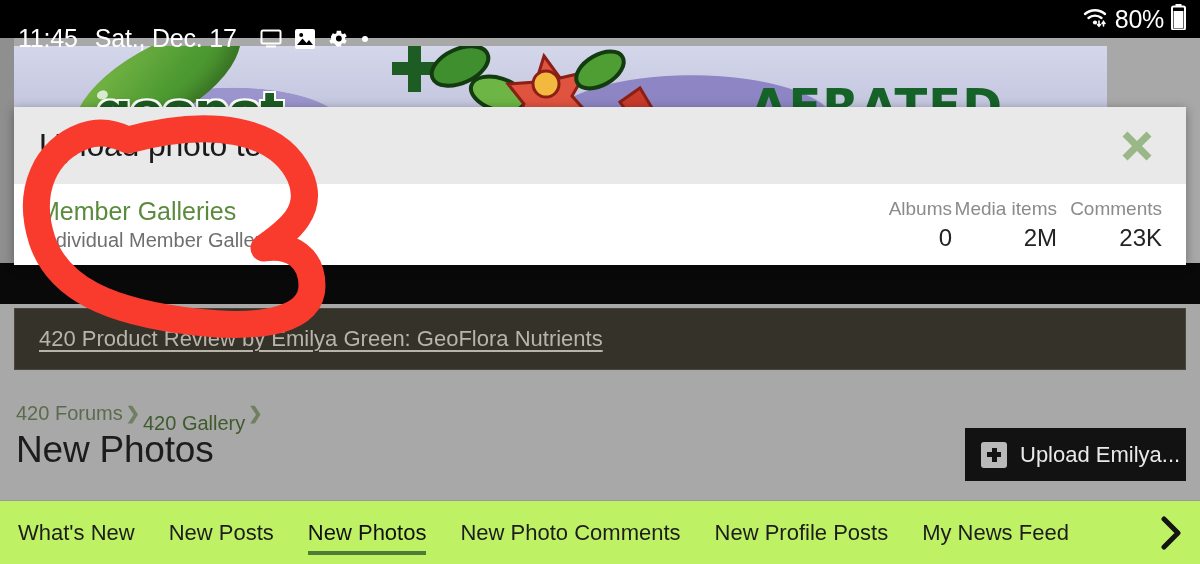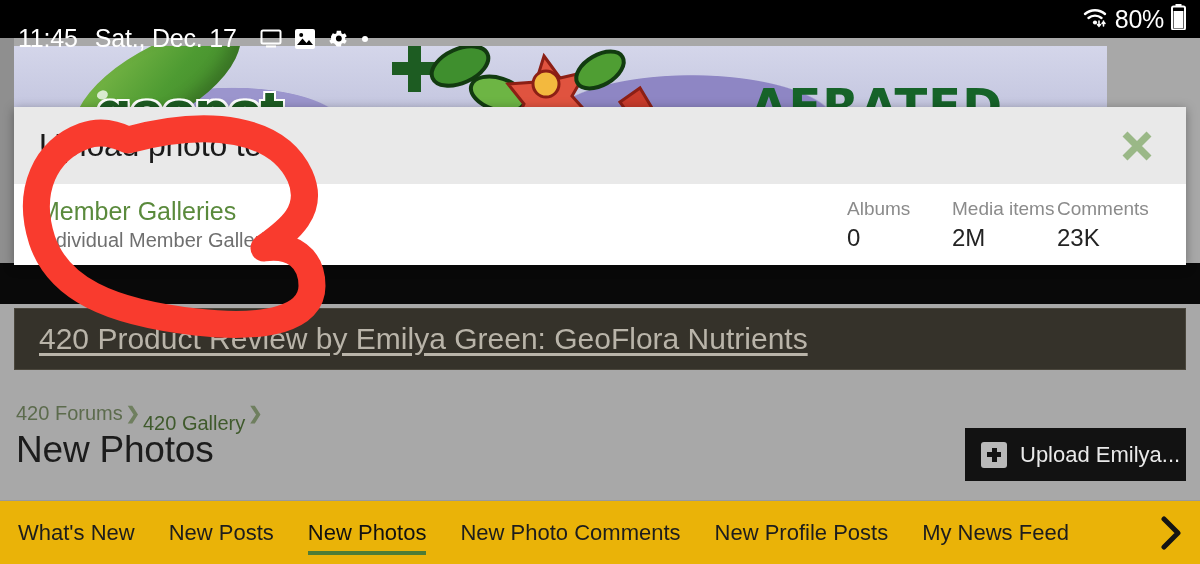--- a/index.html
+++ b/index.html
@@ -164,21 +164,21 @@
     width: 1172px;
     height: 62px;
     box-sizing: border-box;
     background: #35322a;
     border: 1px solid #4a463c;
     display: flex;
     align-items: center;
     padding-left: 24px;
   }
   .notice-link {
-    font-size: 30px;
+    font-size: 22px;
     color: #b9b4a9;
     text-decoration: underline;
     text-underline-offset: 4px;
   }
   .breadcrumb {
     position: absolute;
     left: 16px; top: 391px;
     display: flex;
     align-items: center;
     gap: 3px;
@@ -244,21 +244,21 @@
     margin-top: -2.5px;
     background: #121212;
   }
 
   
   .tabbar {
     position: absolute;
     left: 0; top: 500px;
     width: 1200px;
     height: 64px;
-    background: #eab308;
+    background: #bef264;
     border-top: 1px solid #9a9a9a;
     display: flex;
     align-items: flex-start;
   }
   .tab {
     position: relative;
     height: 64px;
     display: flex;
     align-items: center;
     padding: 0 17px;
@@ -363,21 +363,21 @@
   .row-stats {
     margin-left: auto;
     display: flex;
     align-items: flex-start;
     gap: 0px;
   }
   .stat {
     width: 105px;
     display: flex;
     flex-direction: column;
-    align-items: flex-start;
+    align-items: flex-end;
     gap: 4px;
   }
   .stat-label {
     font-size: 19px;
     color: #8b8b8b;
   }
   .stat-value {
     font-size: 24px;
     color: #232323;
   }

